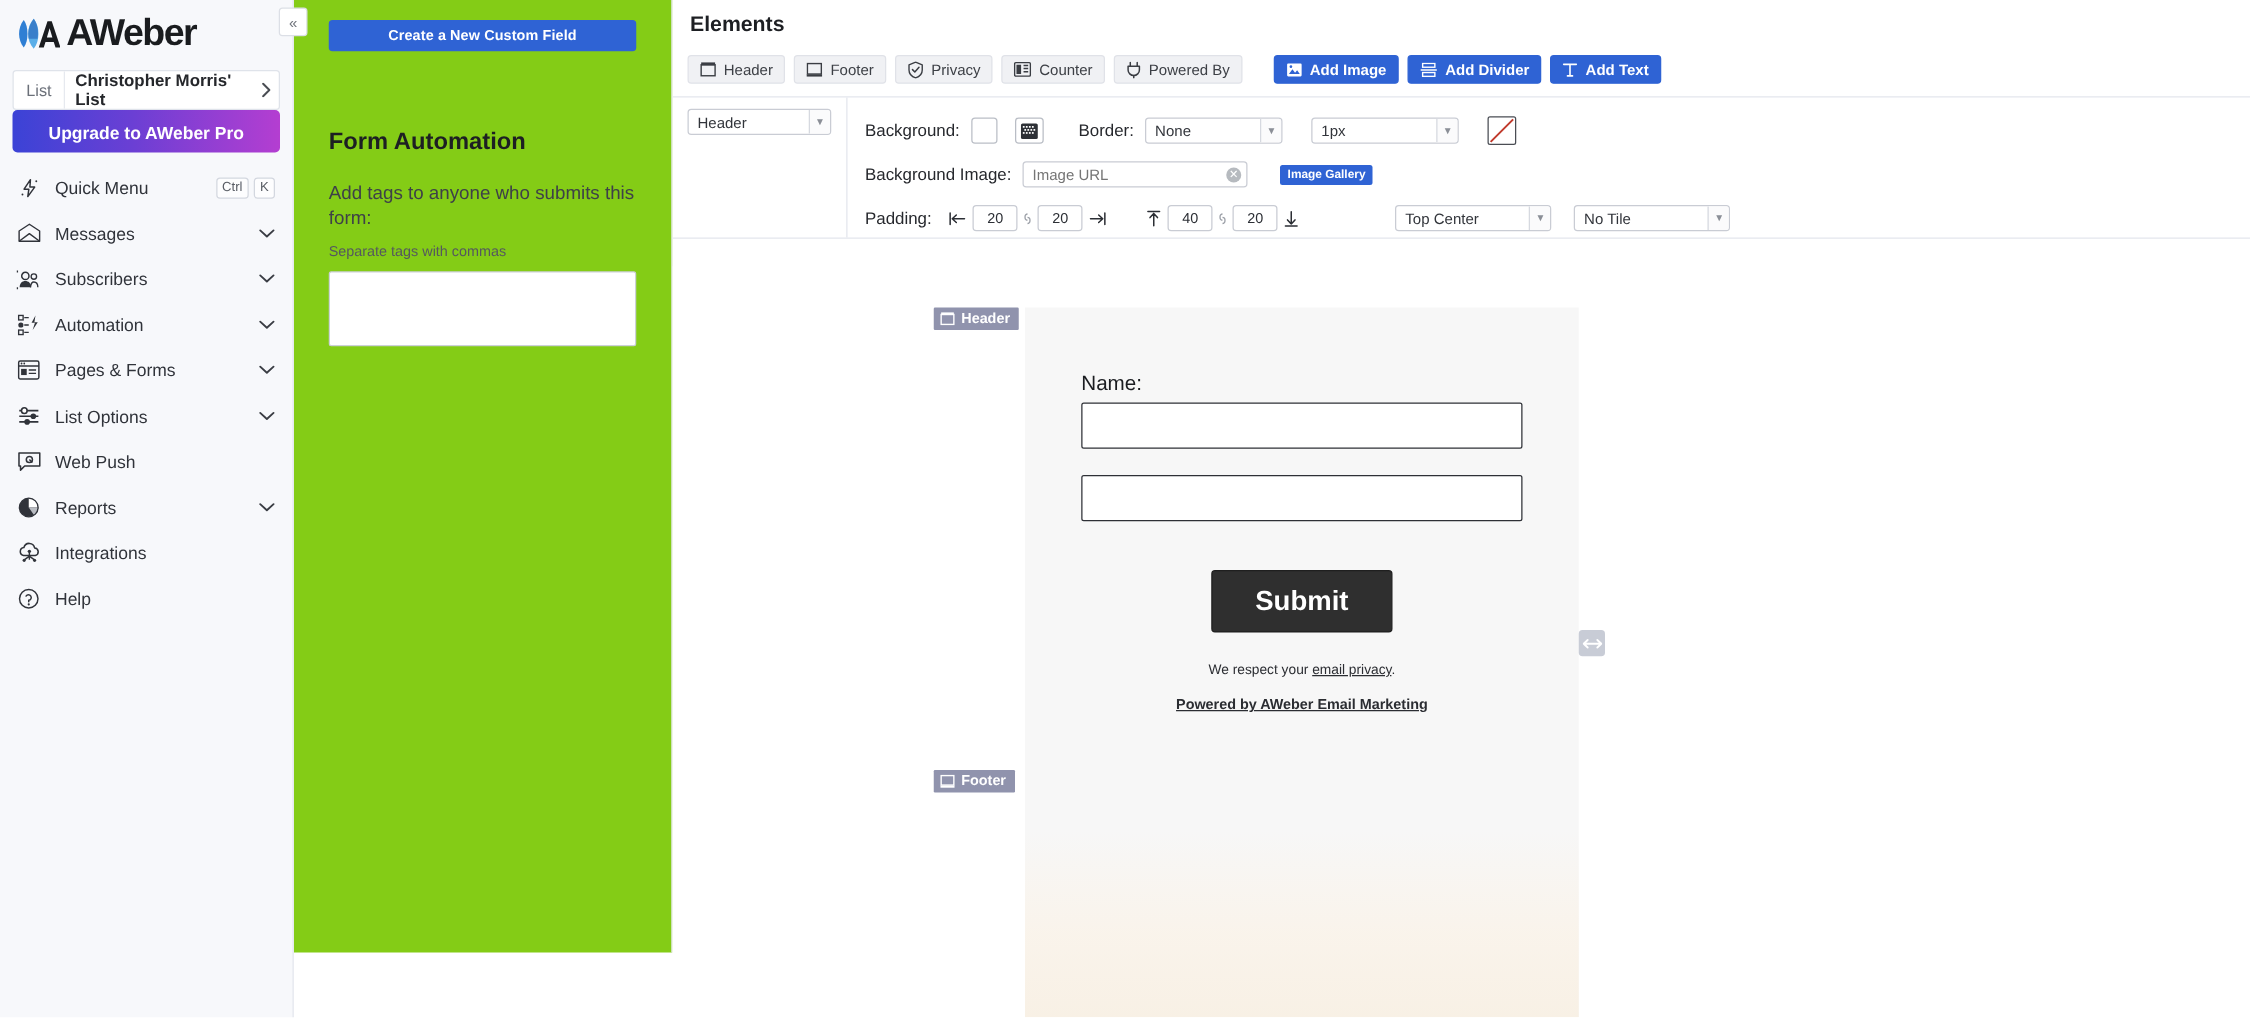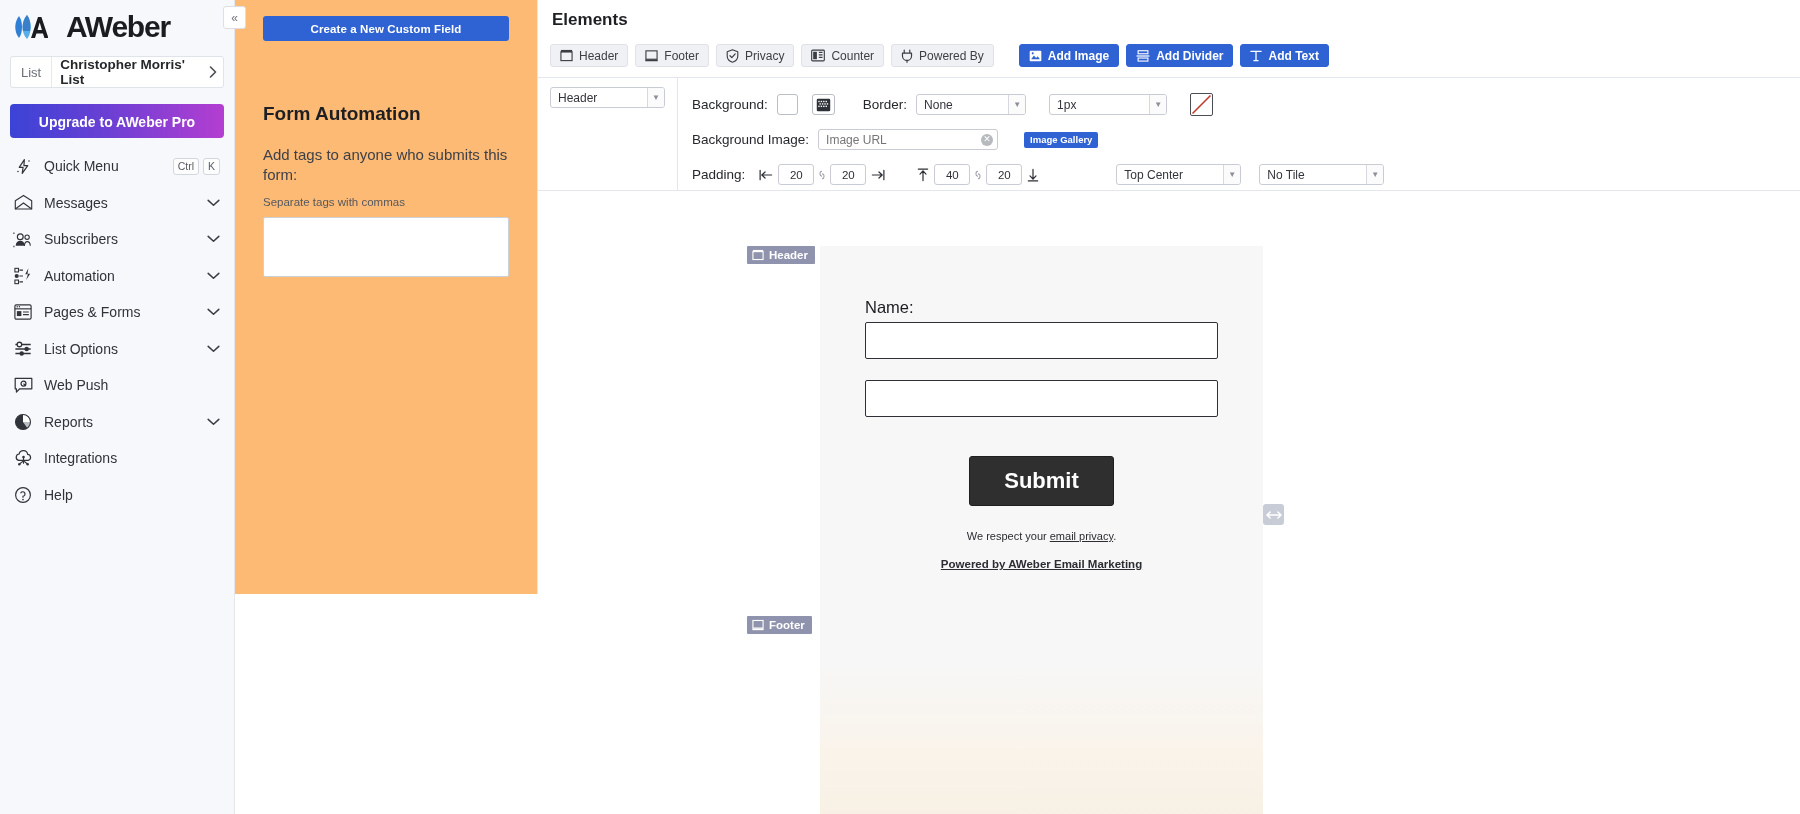--- a/index.html
+++ b/index.html
@@ -18,21 +18,21 @@
   .sidebar {
     width: 235px; height: 814px; flex: 0 0 235px;
     background: #f7f8fb;
     border-right: 1px solid #e3e6ed;
     position: relative;
   }
   .brand {
     height: 44px; display: flex; align-items: center;
     padding: 10px 0 0 14px;
   }
-  .brand-logo { display: flex; align-items: flex-end; gap: 17px; }
+  .brand-logo { display: flex; align-items: flex-end; gap: 4px; }
   .brand-mark { display:block; }
   .brand-text {
     font-size: 30px; font-weight: 700; letter-spacing: -1.2px;
     color: #1a1c1f; line-height: 1; margin-left: 1px;
   }
   .list-switcher {
     display: flex; align-items: stretch;
     margin: 12px 10px 0 10px;
     height: 32px;
     border: 1px solid #dfe3ea;
@@ -48,21 +48,21 @@
   .ls-name {
     display:flex; align-items:center; padding: 0 8px;
     font-size: 13.5px; font-weight: 700; color: #25272b;
     flex: 1;
   }
   .ls-chev {
     display:flex; align-items:center; justify-content:center;
     width: 20px; color: #4a4d54; font-size: 14px;
   }
   .upgrade-btn {
-    display: block; margin: 16px 10px 0 10px;
+    display: block; margin: 0 10px 0 10px;
     height: 34px; line-height: 34px; text-align: center;
     border-radius: 4px; border: none;
     background: linear-gradient(90deg, #3b43d6 0%, #6b3fd4 45%, #b43ed1 100%);
     color: #ffffff; font-size: 14px; font-weight: 700;
     cursor: pointer; width: calc(100% - 20px);
     font-family: "Liberation Sans", sans-serif;
   }
   .nav { margin-top: 10px; }
   .nav-item {
     display: flex; align-items: center;
@@ -90,22 +90,22 @@
     width: 23px; height: 23px;
     background: #ffffff; border: 1px solid #dcdfe6;
     border-radius: 3px;
     display: flex; align-items: center; justify-content: center;
     font-size: 12px; color: #72767e; cursor: pointer;
     z-index: 20;
   }
 
   
   .midpanel {
-    width: 303px; flex: 0 0 303px; height: 594px;
-    background: #fdba74;
+    width: 303px; flex: 0 0 303px; height: 762px;
+    background: #84cc16;
     border-right: 1px solid #e3e6ed;
     padding: 16px 28px 0 28px;
   }
   .create-field-btn {
     display: block; width: 100%; height: 25px;
     background: #2f63d4; color: #fff;
     border: none; border-radius: 3px;
     font-size: 11.5px; font-weight: 700;
     cursor: pointer; letter-spacing: .1px;
     font-family: "Liberation Sans", sans-serif;

